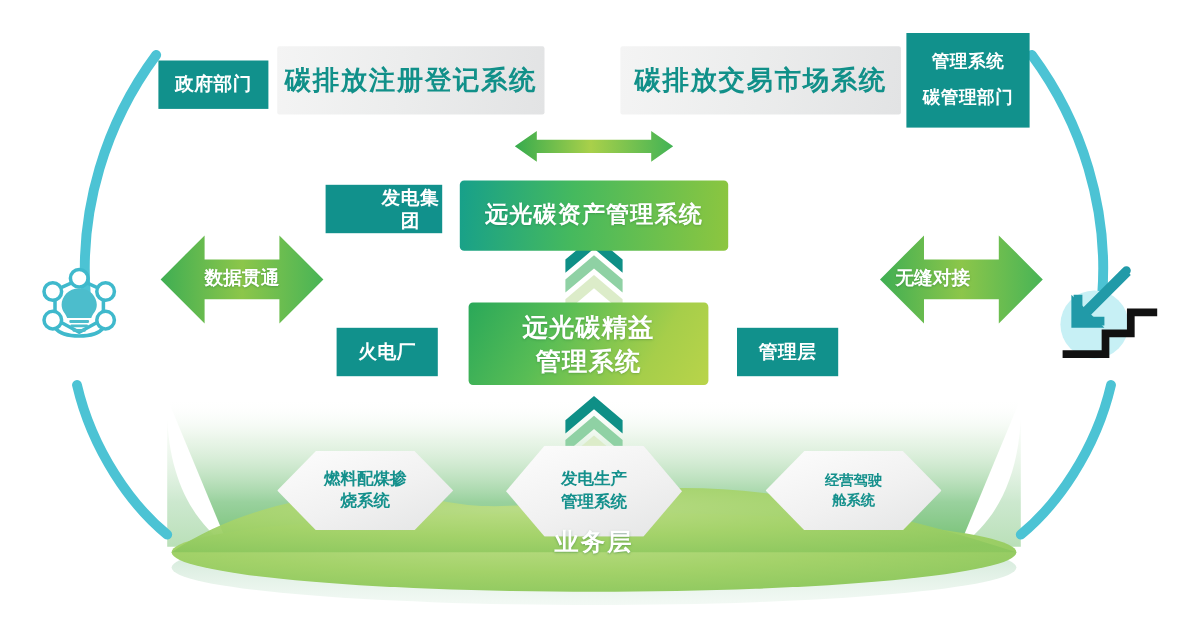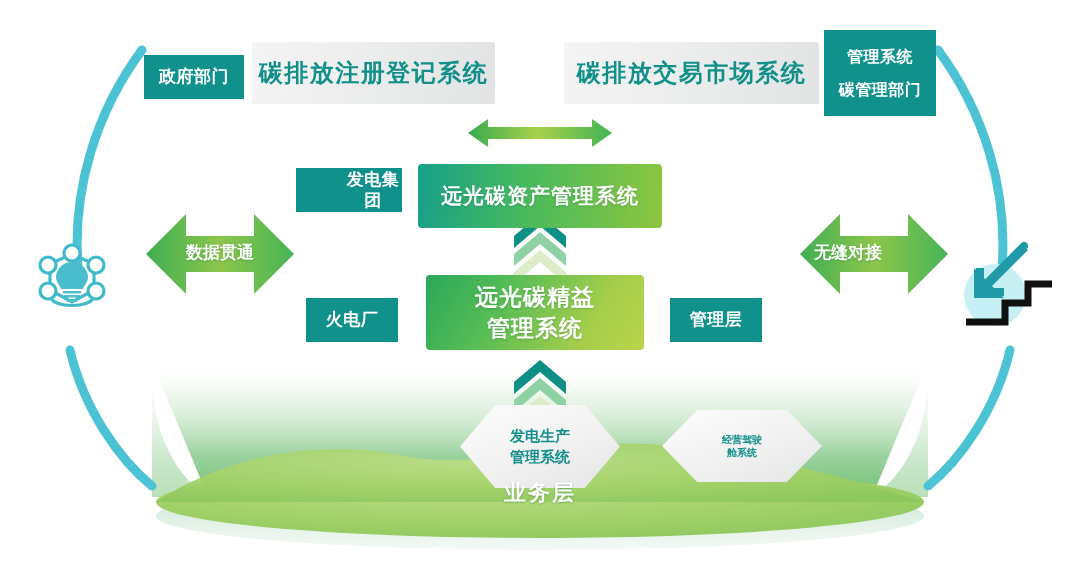--- a/index.html
+++ b/index.html
@@ -211,27 +211,31 @@
 
   <div class="abs greenbox g2 chip-2line" style="left:426px;top:275px;width:218px;height:75px;font-size:23px;flex-direction:column;">
     <span>远光碳精益</span>
     <span>管理系统</span>
   </div>
 
   <div class="abs chip" style="left:670px;top:298px;width:92px;height:44px;font-size:17px;">
     <span>管理层</span>
   </div>
 
+  <div class="hex" style="left:252px;top:410px;width:160px;height:72px;font-size:15px;flex-direction:column;">
+    <span>燃料配煤掺</span>
+    <span>烧系统</span>
+  </div>
 
   <div class="hex" style="left:460px;top:405px;width:160px;height:83px;font-size:15px;flex-direction:column;">
     <span>发电生产</span>
     <span>管理系统</span>
   </div>
 
-  <div class="hex" style="left:662px;top:410px;width:160px;height:72px;font-size:10px;flex-direction:column;">
+  <div class="hex" style="left:696px;top:410px;width:160px;height:72px;font-size:13px;flex-direction:column;">
     <span>经营驾驶</span>
     <span>舱系统</span>
   </div>
 
   <div class="biz-label" style="left:440px;top:478px;width:200px;font-size:22px;">
     <span>业务层</span>
   </div>
 
 </div>
 

